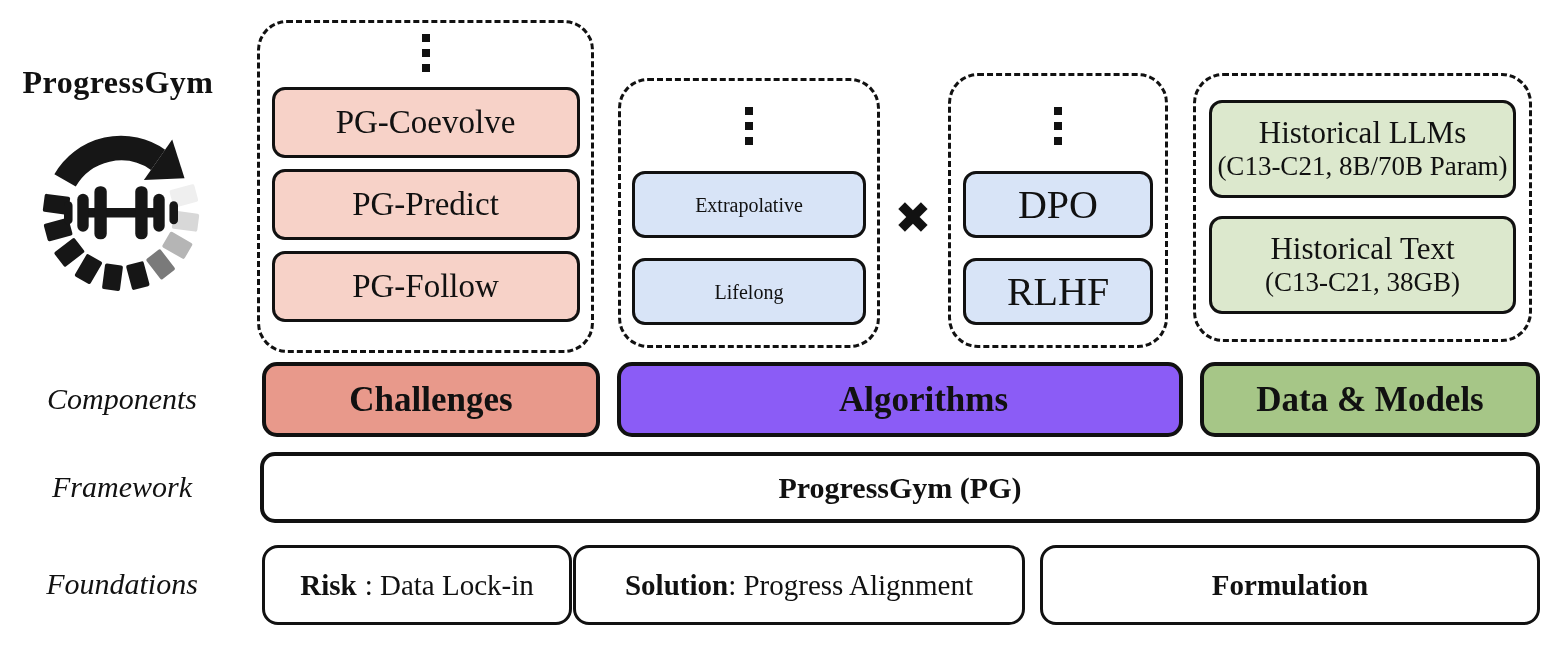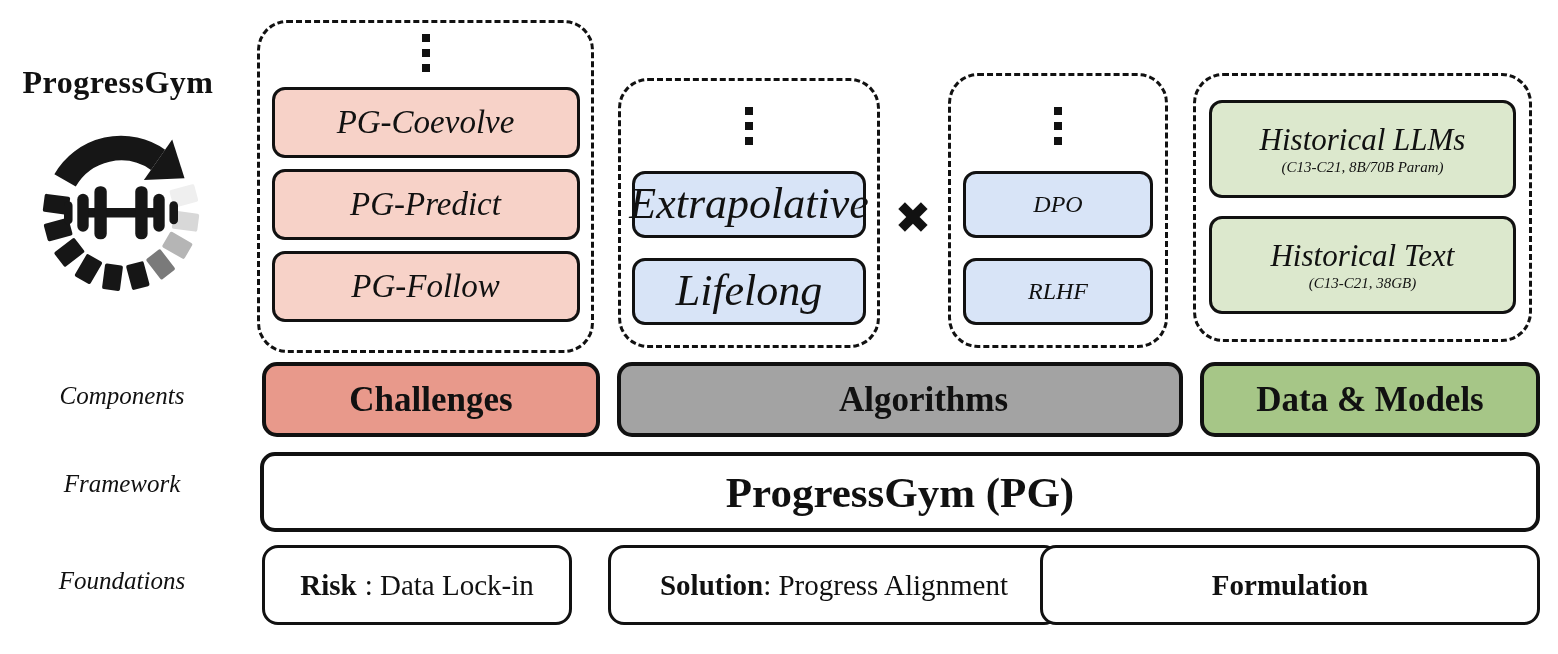--- a/index.html
+++ b/index.html
@@ -21,59 +21,59 @@
 
   
   .vdots{display:flex;flex-direction:column;align-items:center;justify-content:center;height:40px;row-gap:7px;}
   .vdots .dot{width:8px;height:8px;background:#111;}
   #challenges-group .vdots{margin-bottom:14px;}
   #alg-left-group .vdots,#alg-right-group .vdots{margin-bottom:26px;}
 
   
   .item{border:3px solid #111;border-radius:13px;box-sizing:border-box;
     display:flex;flex-direction:column;align-items:center;justify-content:center;
-    font-size:33px;line-height:1.1;font-style:italic;}
+    font-size:33px;line-height:1.1;}
   #challenges-group .item{width:308px;height:71px;margin-bottom:11px;}
-  #alg-left-group .item{width:234px;height:70px;margin-bottom:20px;font-size:44px;}
-  #alg-right-group .item{width:190px;height:70px;margin-bottom:20px;font-size:24px;}
+  #alg-left-group .item{width:234px;height:70px;margin-bottom:20px;font-size:20px;}
+  #alg-right-group .item{width:190px;height:70px;margin-bottom:20px;font-size:40px;}
   #data-group .item{width:307px;height:98px;margin-bottom:18px;}
   .item .title{font-size:31px;}
-  .item .subtitle{font-size:15px;margin-top:2px;}
+  .item .subtitle{font-size:27px;margin-top:2px;}
 
   
   .operator{position:absolute;left:886px;top:192px;width:54px;text-align:center;
     font-family:"DejaVu Sans",sans-serif;font-weight:bold;font-size:44px;}
 
   
   .row-label{position:absolute;left:16px;width:212px;text-align:center;
-    font-style:italic;font-size:25px;}
+    font-style:italic;font-size:30px;}
   #components-label{top:382px;}
   #framework-label{top:470px;}
   #foundations-label{top:567px;}
 
   
   .bar{position:absolute;top:362px;height:75px;border:4px solid #111;border-radius:15px;
     box-sizing:border-box;display:flex;align-items:center;justify-content:center;
     font-weight:bold;font-size:35px;}
   #challenges-bar{left:262px;width:338px;}
   #algorithms-bar{left:617px;width:566px;}
   #data-models-bar{left:1200px;width:340px;}
 
   
-  .framework-bar{position:absolute;left:260px;top:452px;width:1280px;height:80px;
+  .framework-bar{position:absolute;left:260px;top:452px;width:1280px;height:71px;
     border:4px solid #111;border-radius:15px;box-sizing:border-box;background:#fff;
-    display:flex;align-items:center;justify-content:center;font-weight:bold;font-size:43px;text-align:right;}
+    display:flex;align-items:center;justify-content:center;font-weight:bold;font-size:30px;text-align:right;}
 
   
   .foundation{position:absolute;top:545px;height:80px;border:3px solid #111;border-radius:16px;
     box-sizing:border-box;background:#fff;display:flex;align-items:center;justify-content:center;
     font-size:29px;white-space:pre;}
   .foundation .kw{font-weight:bold;}
   #foundation-risk{left:262px;width:310px;gap:8px;}
-  #foundation-solution{left:608px;width:452px;}
+  #foundation-solution{left:573px;width:452px;}
   #foundation-formulation{left:1040px;width:500px;}
 </style>
 </head>
 <body>
 
 <div class="canvas">
 
   <div class="brand-title">ProgressGym</div>
   <div class="brand-logo">
     <svg width="190" height="200" viewBox="0 0 200 200" aria-hidden="true">
@@ -145,21 +145,21 @@
       <span class="subtitle">(C13-C21, 8B/70B Param)</span>
     </div>
     <div class="item" style="background-color: rgb(220, 232, 205);">
       <span class="title">Historical Text</span>
       <span class="subtitle">(C13-C21, 38GB)</span>
     </div>
   </div>
 
   <div class="row-label" id="components-label">Components</div>
   <div class="bar" id="challenges-bar" style="background-color: rgb(232, 153, 139);">Challenges</div>
-  <div class="bar" id="algorithms-bar" style="background-color: #a3a3a3; padding-left: 47px;">Algorithms</div>
+  <div class="bar" id="algorithms-bar" style="background-color: #8b5cf6; padding-left: 47px;">Algorithms</div>
   <div class="bar" id="data-models-bar" style="background-color: rgb(166, 198, 135);">Data &amp; Models</div>
 
   <div class="row-label" id="framework-label">Framework</div>
   <div class="framework-bar">ProgressGym (PG)</div>
 
   <div class="row-label" id="foundations-label">Foundations</div>
   <div class="foundation" id="foundation-risk">
     <span class="kw">Risk</span><span>: Data Lock-in</span>
   </div>
   <div class="foundation" id="foundation-solution">

